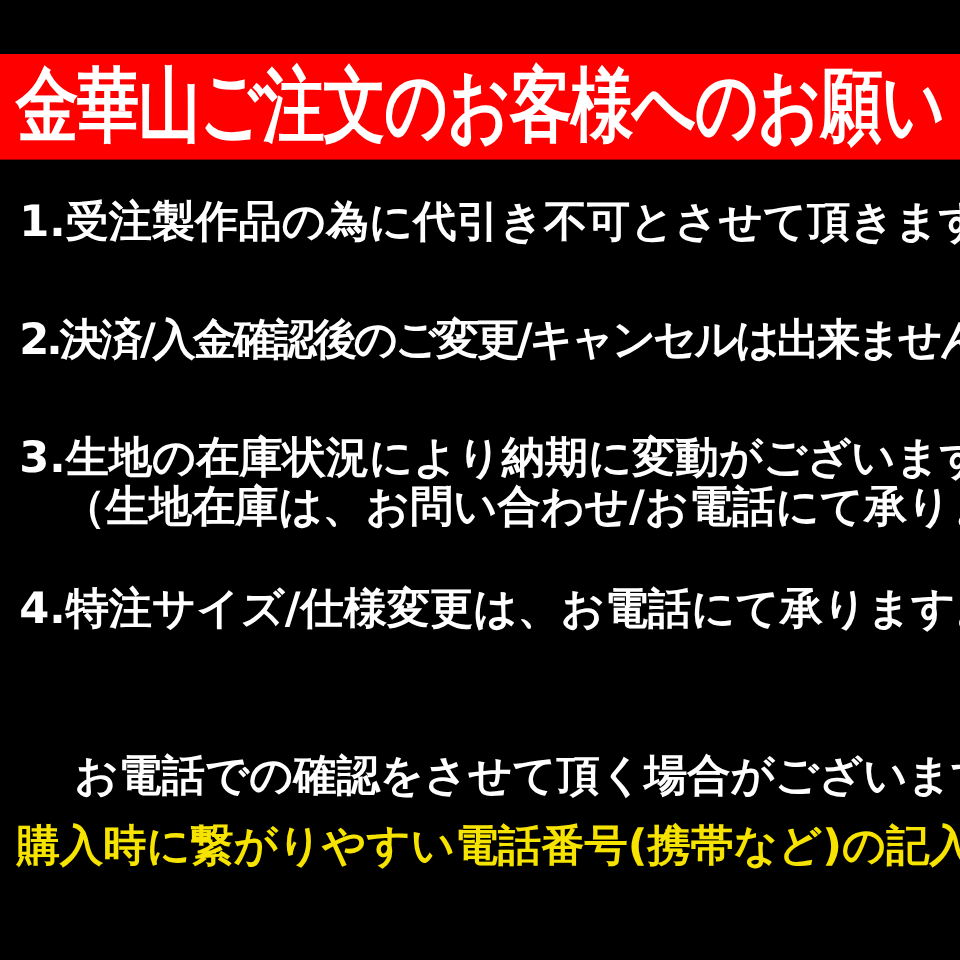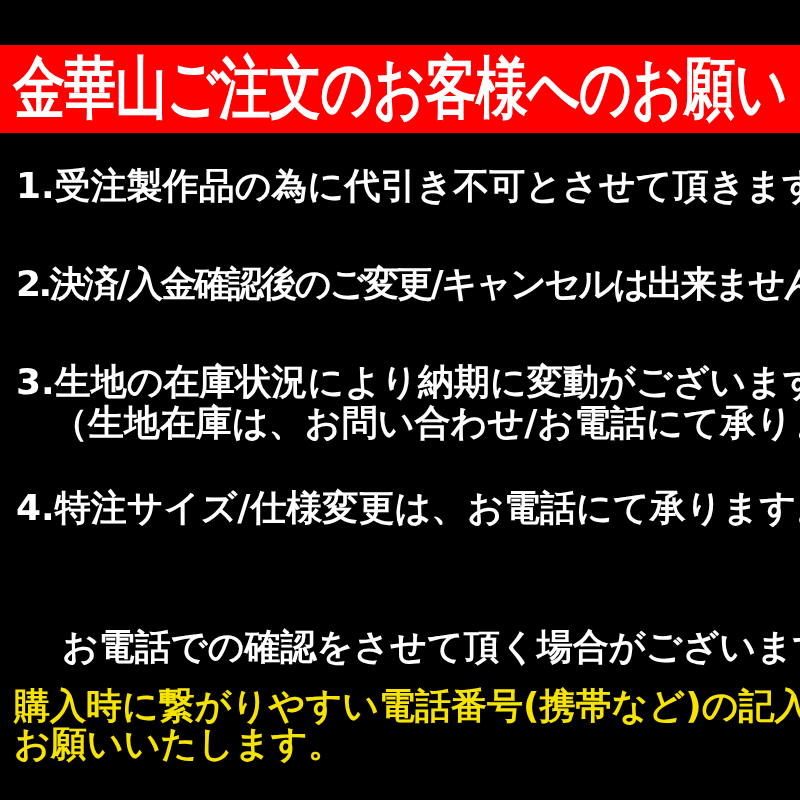--- a/index.html
+++ b/index.html
@@ -54,15 +54,14 @@
   <div class="line tight" style="left:16px; top:266px;">2.決済/入金確認後のご変更/キャンセルは出来ません。</div>
 
   <div class="line" style="left:16px; top:364px;">3.生地の在庫状況により納期に変動がございます。</div>
   <div class="line" style="left:52px; top:405px;">（生地在庫は、お問い合わせ/お電話にて承ります）</div>
 
   <div class="line" style="left:16px; top:490px;">4.特注サイズ/仕様変更は、お電話にて承ります。</div>
 
   <div class="line" style="left:62px; top:629px;">お電話での確認をさせて頂く場合がございます。</div>
 
   <div class="line footer-line" style="left:14px; top:688px;">購入時に繋がりやすい電話番号(携帯など)の記入を</div>
-  <div class="line footer-line" style="left:14px; top:726px;">お願いいたします。</div>
 
 </div>
 
 </body></html>

